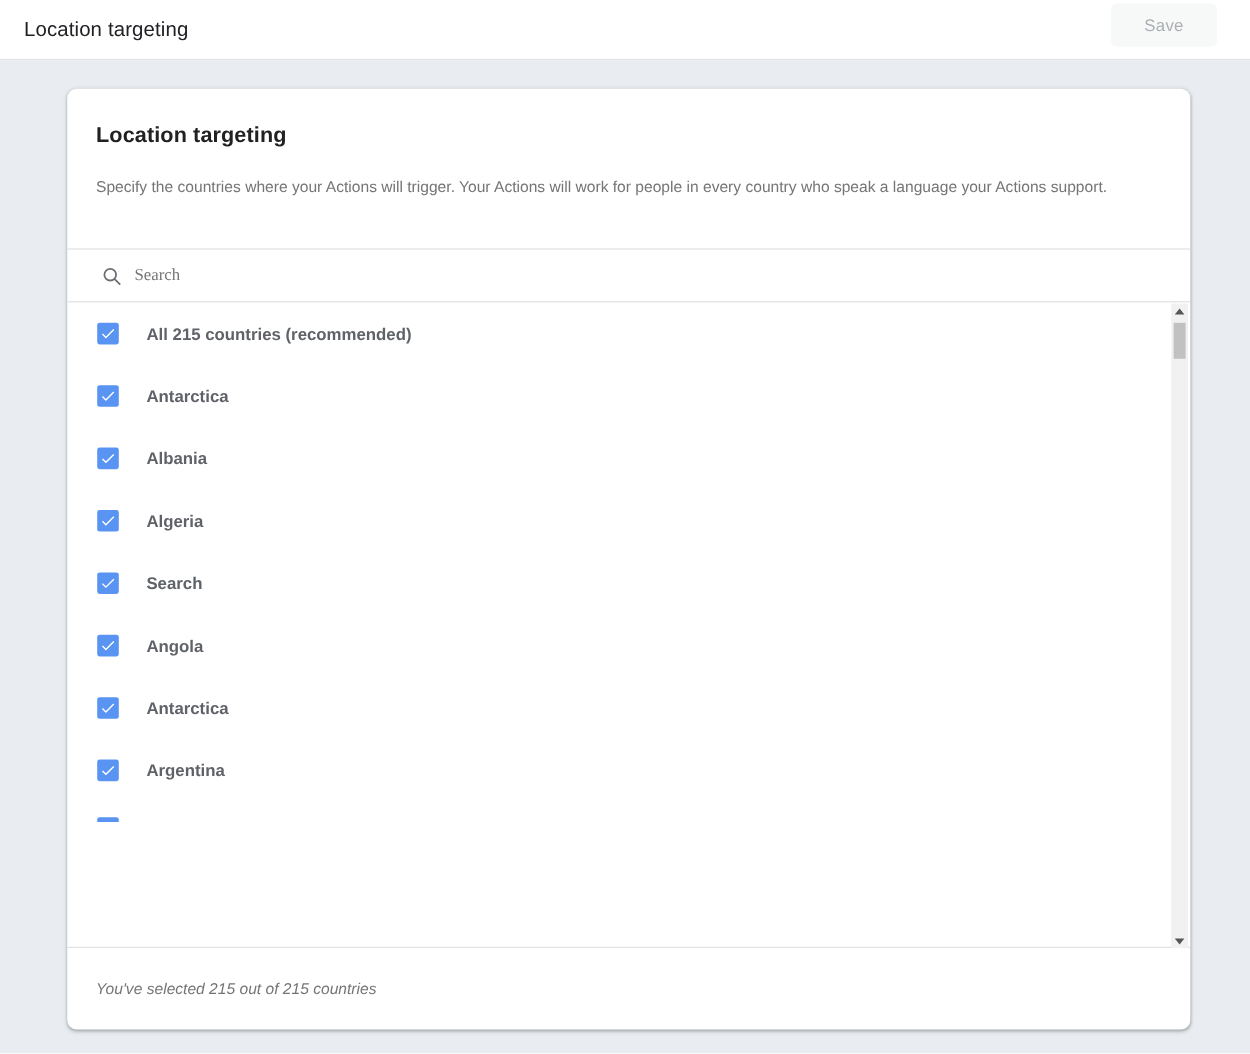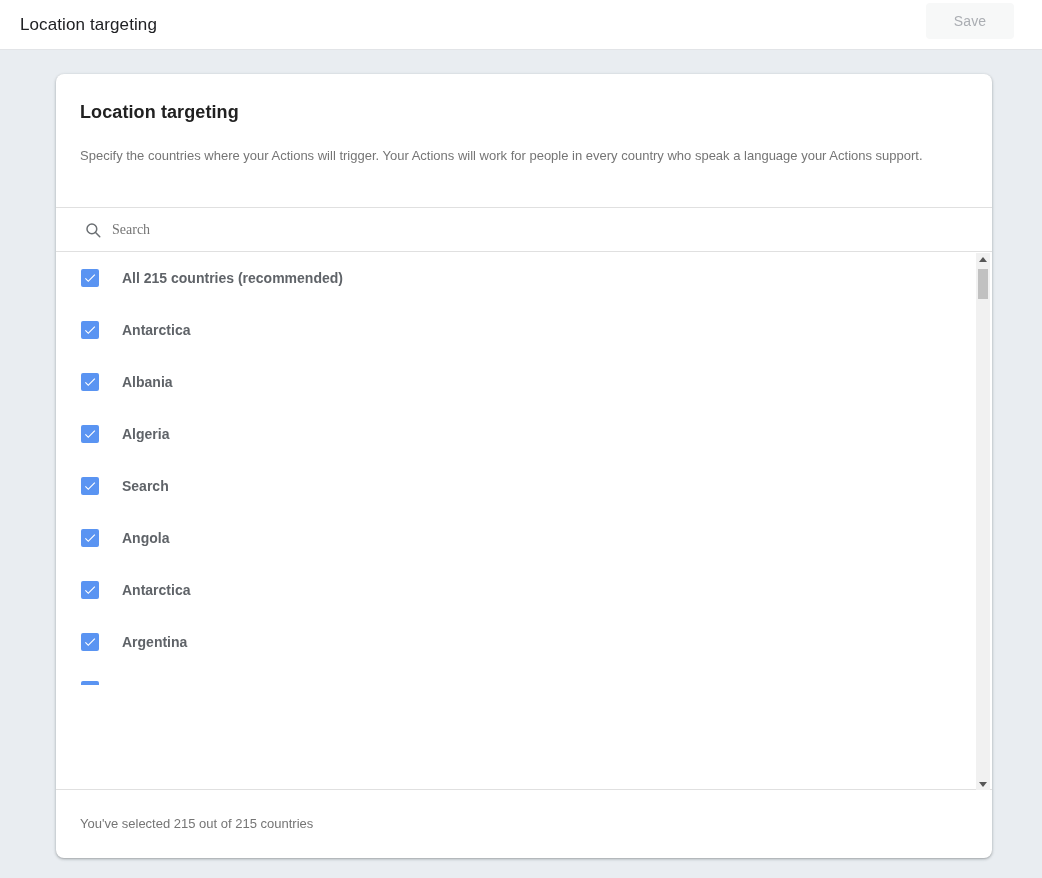--- a/index.html
+++ b/index.html
@@ -172,20 +172,21 @@
   
   .card-footer{
     height:68px;
     border-top:1px solid var(--divider);
     display:flex;align-items:center;
     padding-left:24px;
   }
   .footer-text{
     font-size:13px;
     color:var(--text-secondary);
+    font-style:italic;
   }
 </style>
 </head>
 <body>
 
 <div class="topbar">
   <div class="topbar-title">Location targeting</div>
   <button class="save-btn">Save</button>
 </div>
 

